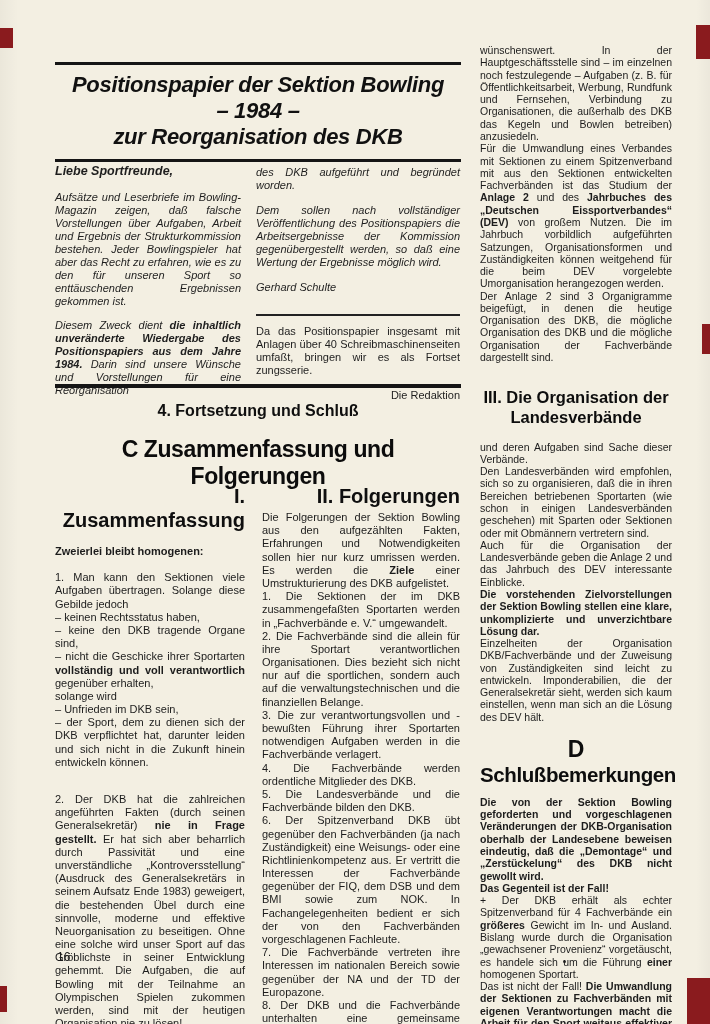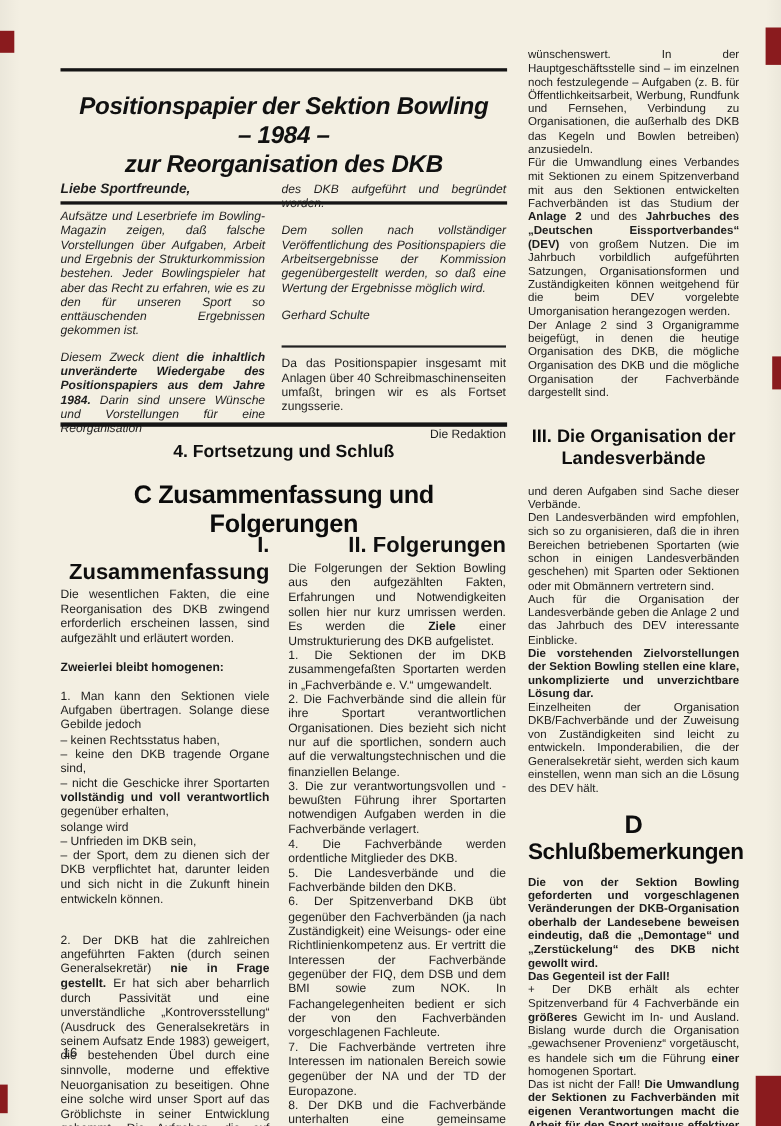--- a/index.html
+++ b/index.html
@@ -23,21 +23,21 @@
   .mark{position:absolute;background:var(--mark);}
   .speck{position:absolute;width:3px;height:3px;border-radius:50%;background:#2a2a2a;}
 
   
   .title-box{
     position:absolute;left:55px;top:62px;width:406px;
     border-top:3px solid var(--rule);
     border-bottom:3px solid var(--rule);
     padding:7px 0 9px;
   }
-  .title{margin:12px;text-align:center;font-style:italic;font-weight:bold;
+  .title{margin:0;text-align:center;font-style:italic;font-weight:bold;
     font-size:22px;line-height:1.18;letter-spacing:-0.3px;color:#111;}
   .title .tl{display:block;}
 
   
   .intro{position:absolute;top:164px;font-style:italic;font-size:11px;line-height:1.18;
     text-align:justify;color:#1e1e1e;}
   .intro-left{left:55px;width:186px;}
   .intro-right{left:256px;top:166px;width:204px;}
   .intro p{margin:0 0 12px;}
   .salut{font-weight:bold;font-size:12.5px;margin:0 0 13px;}
@@ -109,21 +109,20 @@
 
   <div class="intro-bottom-rule"></div>
 
   <section class="mid">
     <h2 class="cont-head">4. Fortsetzung und Schluß</h2>
     <h1 class="chapter-head">C Zusammenfassung und Folgerungen</h1>
   </section>
 
   <section class="col col1">
     <h3>I. Zusammenfassung</h3>
-    <p><span>Die wesentlichen Fakten, die eine Reorganisation des DKB zwingend erforderlich erscheinen lassen, sind aufgezählt und erläutert worden.</span></p>
     <p class="gap"><b>Zweierlei bleibt homogenen:</b></p>
     <p class="gap"><span>1. Man kann den Sektionen viele Aufgaben übertragen. Solange diese Gebilde jedoch</span></p>
     <p><span>– keinen Rechtsstatus haben,</span></p>
     <p><span>– keine den DKB tragende Organe sind,</span></p>
     <p><span>– nicht die Geschicke ihrer Sportarten </span><b>vollständig und voll verantwortlich</b><span> gegenüber erhalten,</span></p>
     <p><span>solange wird</span></p>
     <p><span>– Unfrieden im DKB sein,</span></p>
     <p><span>– der Sport, dem zu dienen sich der DKB verpflichtet hat, darunter leiden und sich nicht in die Zukunft hinein entwickeln können.</span></p>
     <p class="gap2"><span>2. Der DKB hat die zahlreichen angeführten Fakten (durch seinen Generalsekretär) </span><b>nie in Frage gestellt.</b><span> Er hat sich aber beharrlich durch Passivität und eine unverständliche „Kontroversstellung“ (Ausdruck des Generalsekretärs in seinem Aufsatz Ende 1983) geweigert, die bestehenden Übel durch eine sinnvolle, moderne und effektive Neuorganisation zu beseitigen. Ohne eine solche wird unser Sport auf das Gröblichste in seiner Entwicklung gehemmt. Die Aufgaben, die auf Bowling mit der Teilnahme an Olympischen Spielen zukommen werden, sind mit der heutigen Organisation nie zu lösen!</span></p>
   </section>

